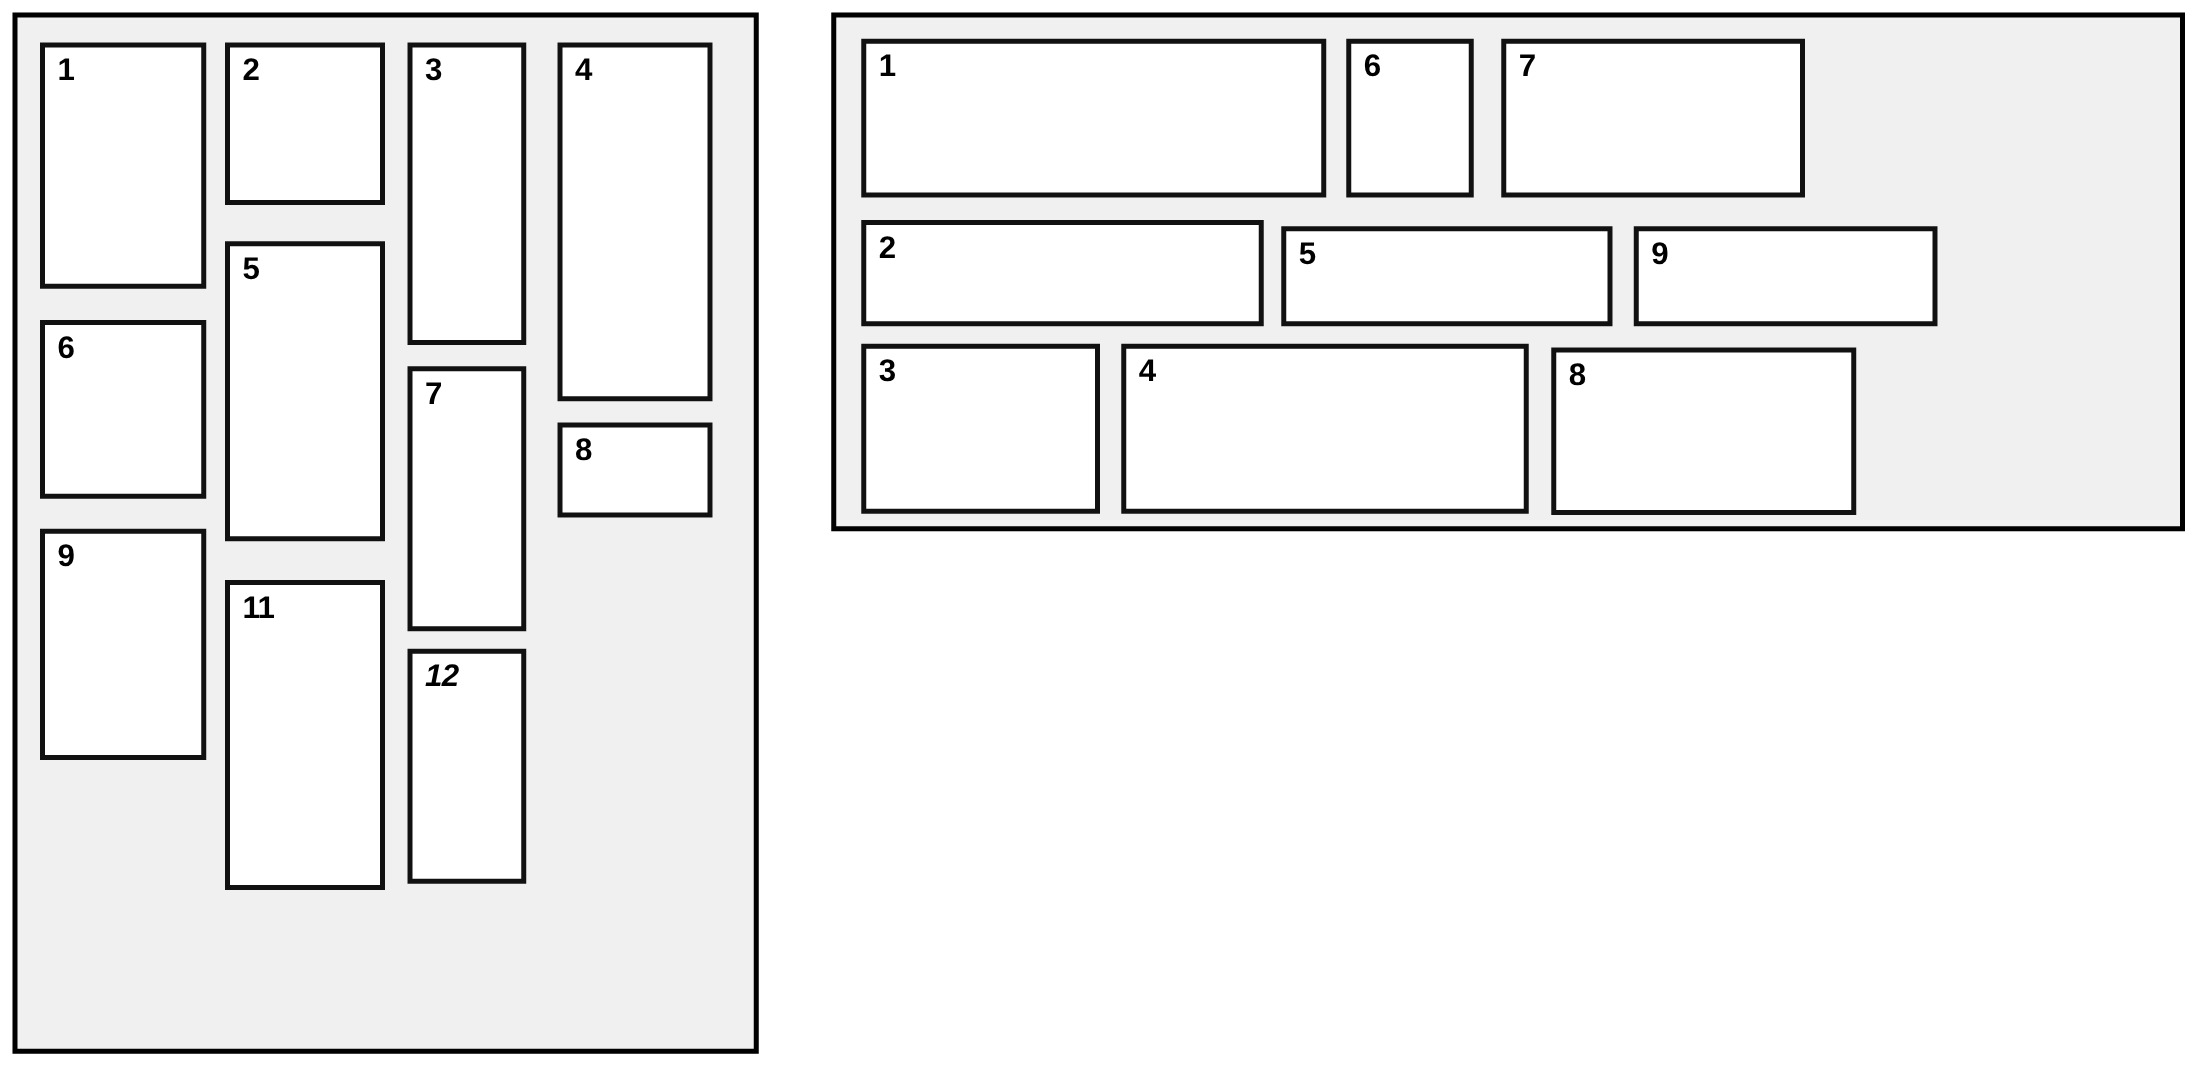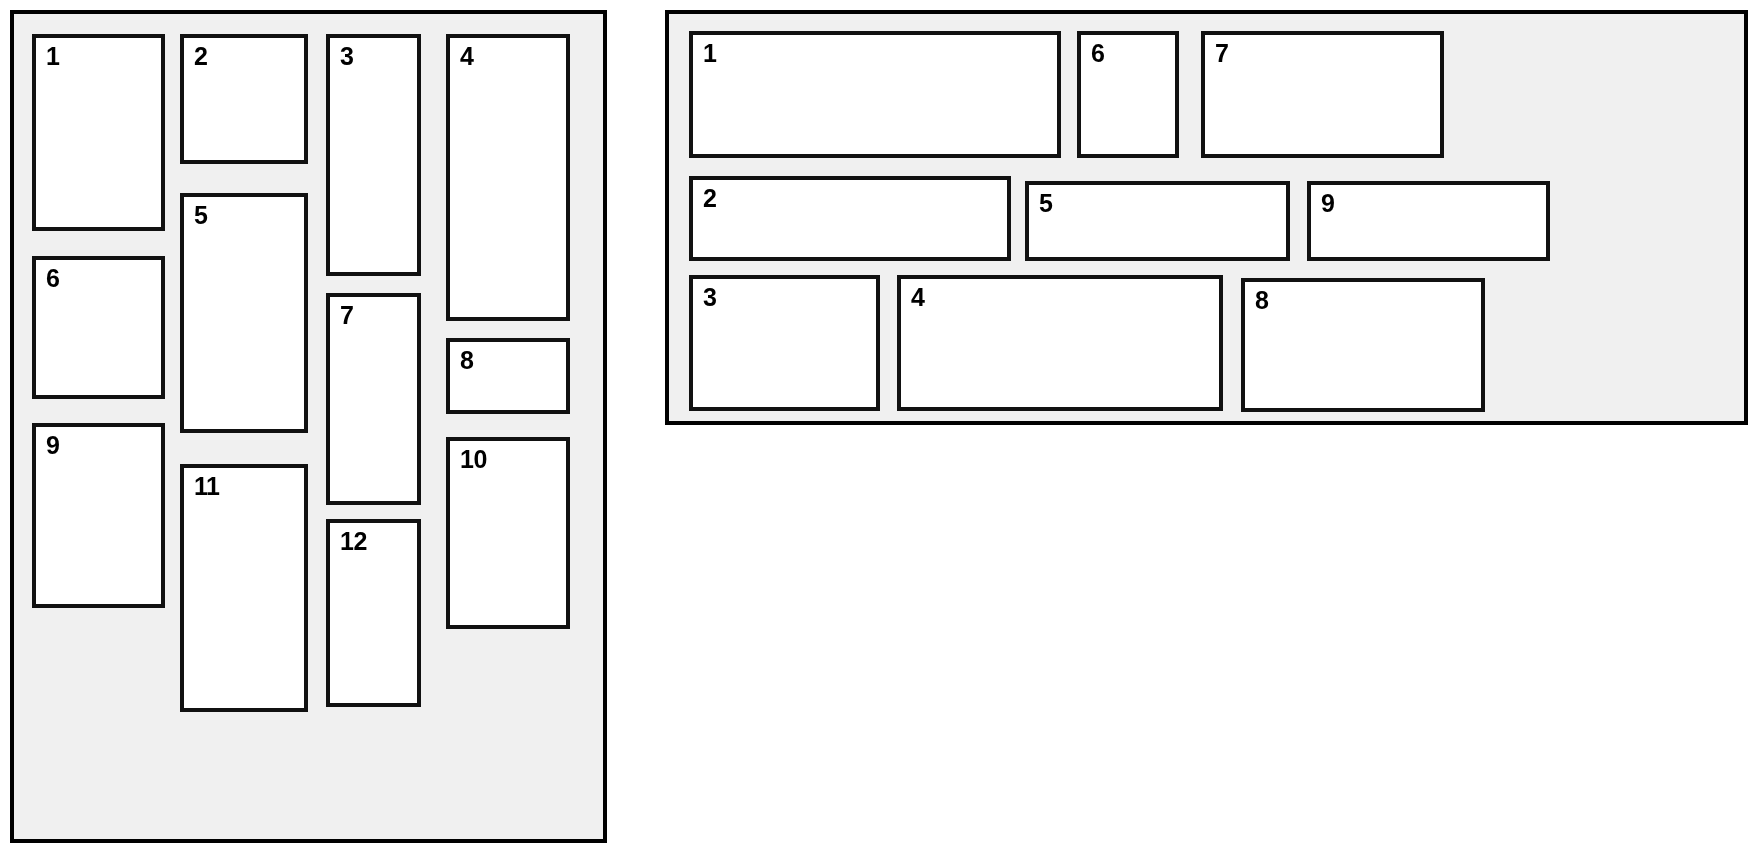--- a/index.html
+++ b/index.html
@@ -71,27 +71,24 @@
       </div>
       <div class="box" style="left: 312px; top: 279px; width: 95px; height: 212px; background: rgb(255, 255, 255); border-color: rgb(17, 17, 17);">
         <span class="box-label" style="color: rgb(0, 0, 0);">7</span>
       </div>
       <div class="box" style="left: 432px; top: 324px; width: 124px; height: 76px; background: rgb(255, 255, 255); border-color: rgb(17, 17, 17);">
         <span class="box-label" style="color: rgb(0, 0, 0);">8</span>
       </div>
       <div class="box" style="left: 18px; top: 409px; width: 133px; height: 185px; background: rgb(255, 255, 255); border-color: rgb(17, 17, 17);">
         <span class="box-label" style="color: rgb(0, 0, 0);">9</span>
       </div>
-      <div class="box" style="left: 432px; top: 423px; width: 124px; height: 192px; background: rgb(255, 255, 255); border-color: rgb(17, 17, 17);">
-        <span class="box-label" style="color: rgb(0, 0, 0);">10</span>
-      </div>
       <div class="box" style="left: 166px; top: 450px; width: 128px; height: 248px; background: rgb(255, 255, 255); border-color: rgb(17, 17, 17);">
         <span class="box-label" style="color: rgb(0, 0, 0);">11</span>
       </div>
-      <div class="box" style="left: 312px; top: 505px; width: 95px; height: 188px; background: rgb(255, 255, 255); border-color: rgb(17, 17, 17);">
+      <div class="box" style="left: 312px; top: 505px; width: 95px; height: 188px; background: rgb(255, 255, 255); border-color: rgb(17, 17, 17); font-style: italic;">
         <span class="box-label" style="color: rgb(0, 0, 0);">12</span>
       </div>
     </div>
     <div class="panel" style="left: 665px; top: 10px; width: 1083px; height: 415px; background: rgb(240, 240, 240); border-color: rgb(0, 0, 0);">
       <div class="box" style="left: 20px; top: 17px; width: 372px; height: 127px; background: rgb(255, 255, 255); border-color: rgb(17, 17, 17);">
         <span class="box-label" style="color: rgb(0, 0, 0);">1</span>
       </div>
       <div class="box" style="left: 408px; top: 17px; width: 102px; height: 127px; background: rgb(255, 255, 255); border-color: rgb(17, 17, 17);">
         <span class="box-label" style="color: rgb(0, 0, 0);">6</span>
       </div>

